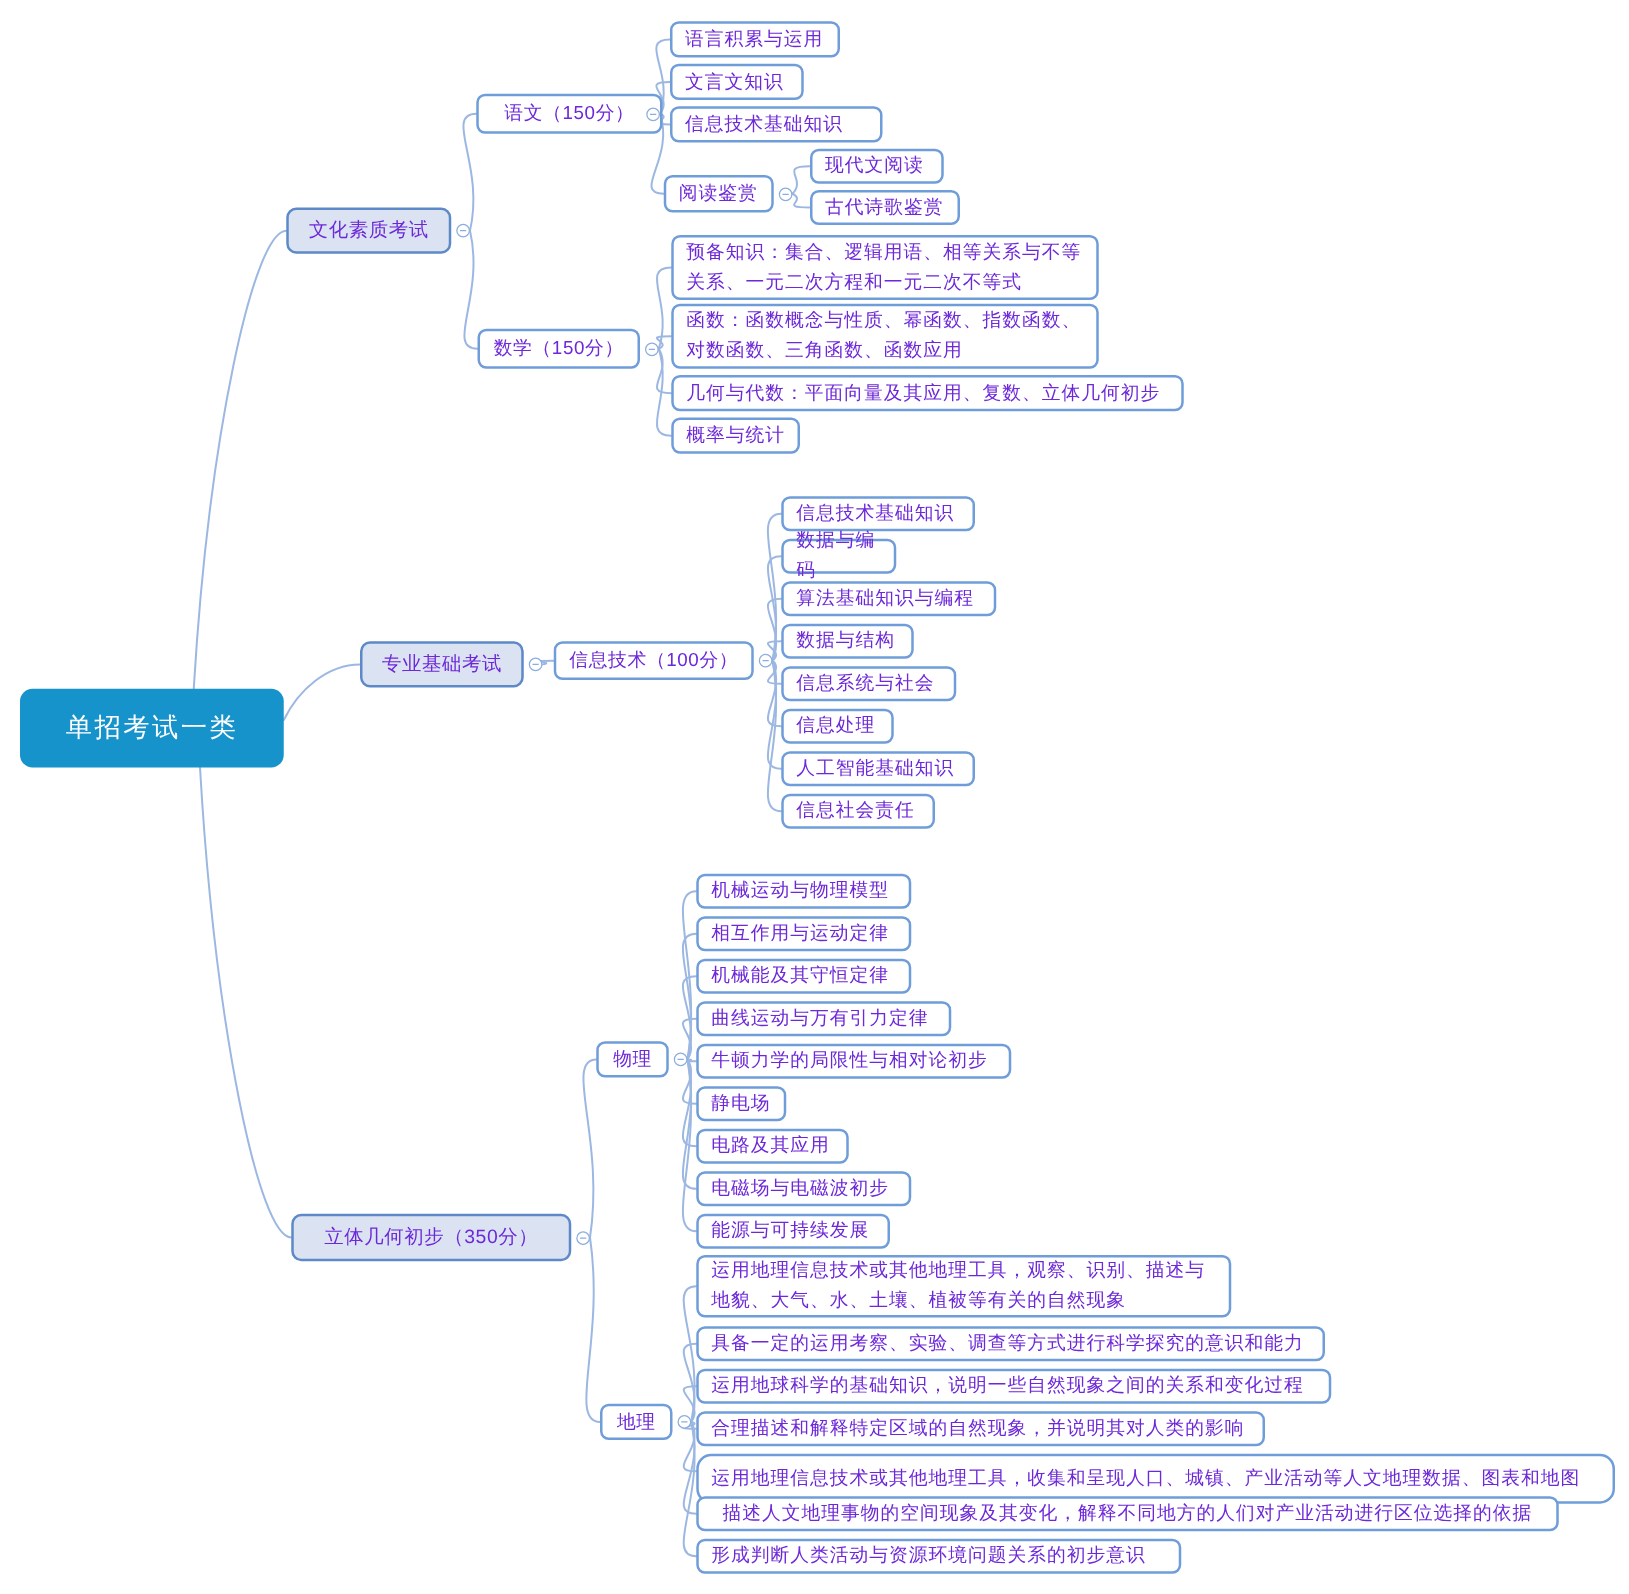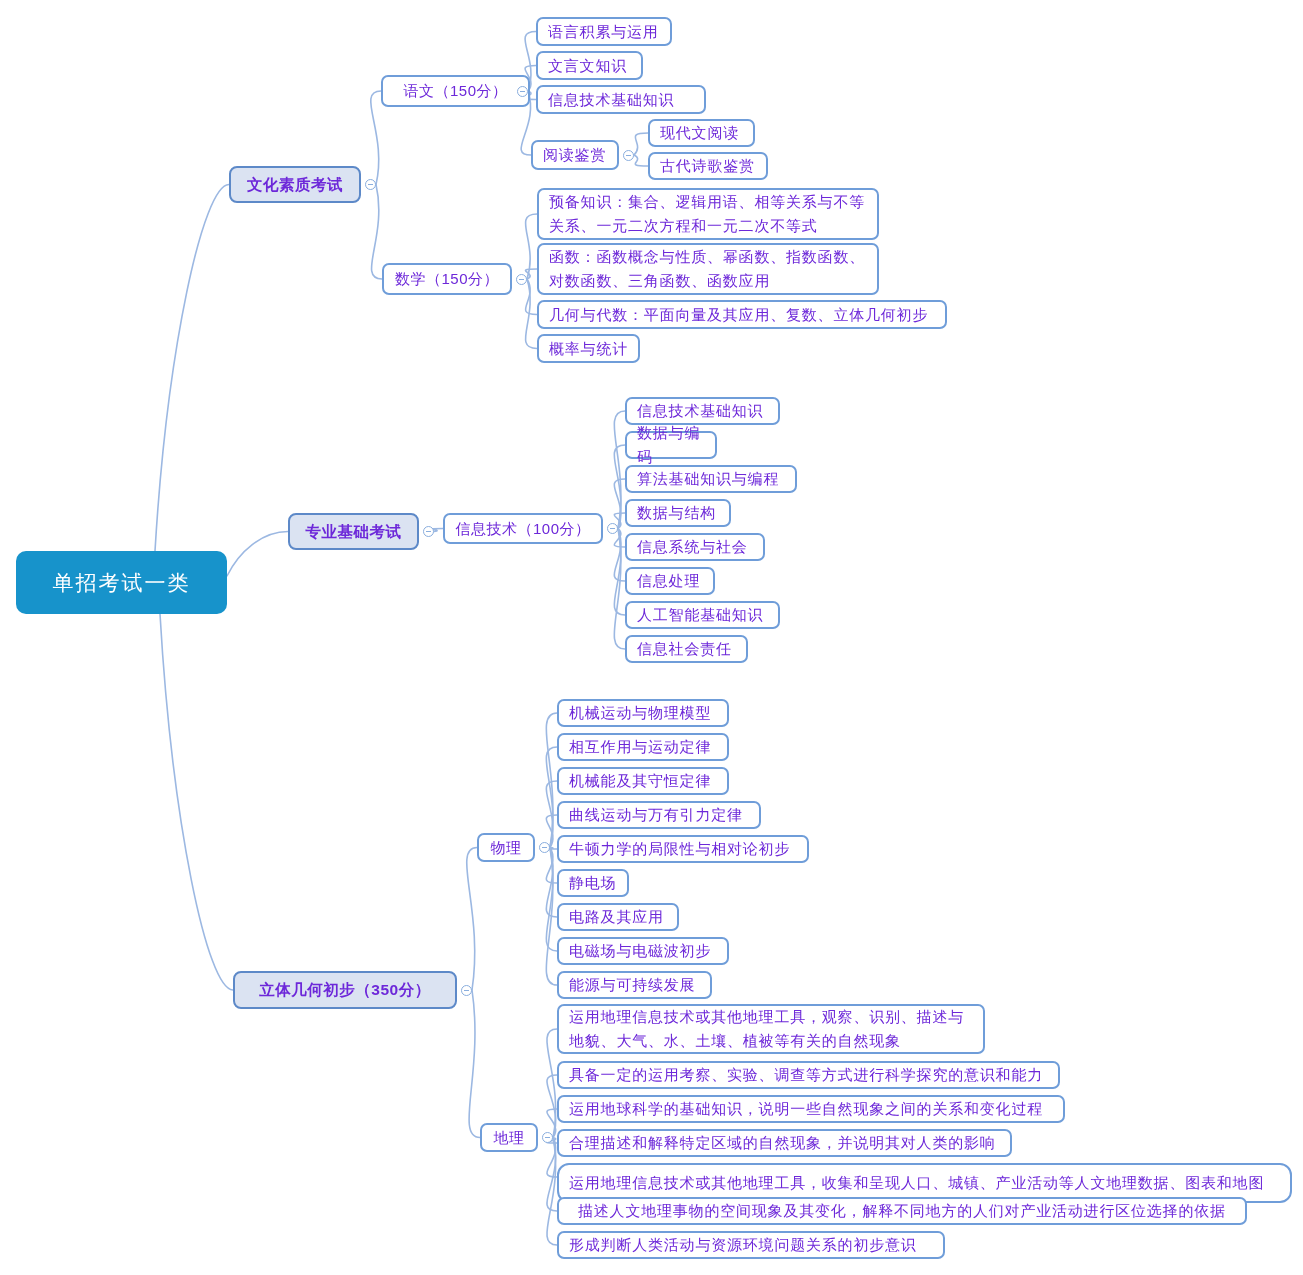--- a/index.html
+++ b/index.html
@@ -28,21 +28,20 @@
     border:none;border-radius:10px;
     color:#ffffff;font-size:21px;letter-spacing:2px;
     justify-content:center;padding:0 6px;
   }
   .node.branch{
     background:var(--branch-fill,#dbe3f2);
     border:2px solid var(--branch-border,#5d89c8);
     border-radius:8px;
     font-size:15.5px;letter-spacing:0.5px;
     justify-content:center;
-    font-weight:bold;
   }
   .node.sub{
     justify-content:center;letter-spacing:0.5px;
     border-radius:7px;
   }
   .collapse{
     position:absolute;box-sizing:border-box;
     width:11px;height:11px;border-radius:50%;
     background:#ffffff;border:1px solid #8aaede;
     display:flex;align-items:center;justify-content:center;

